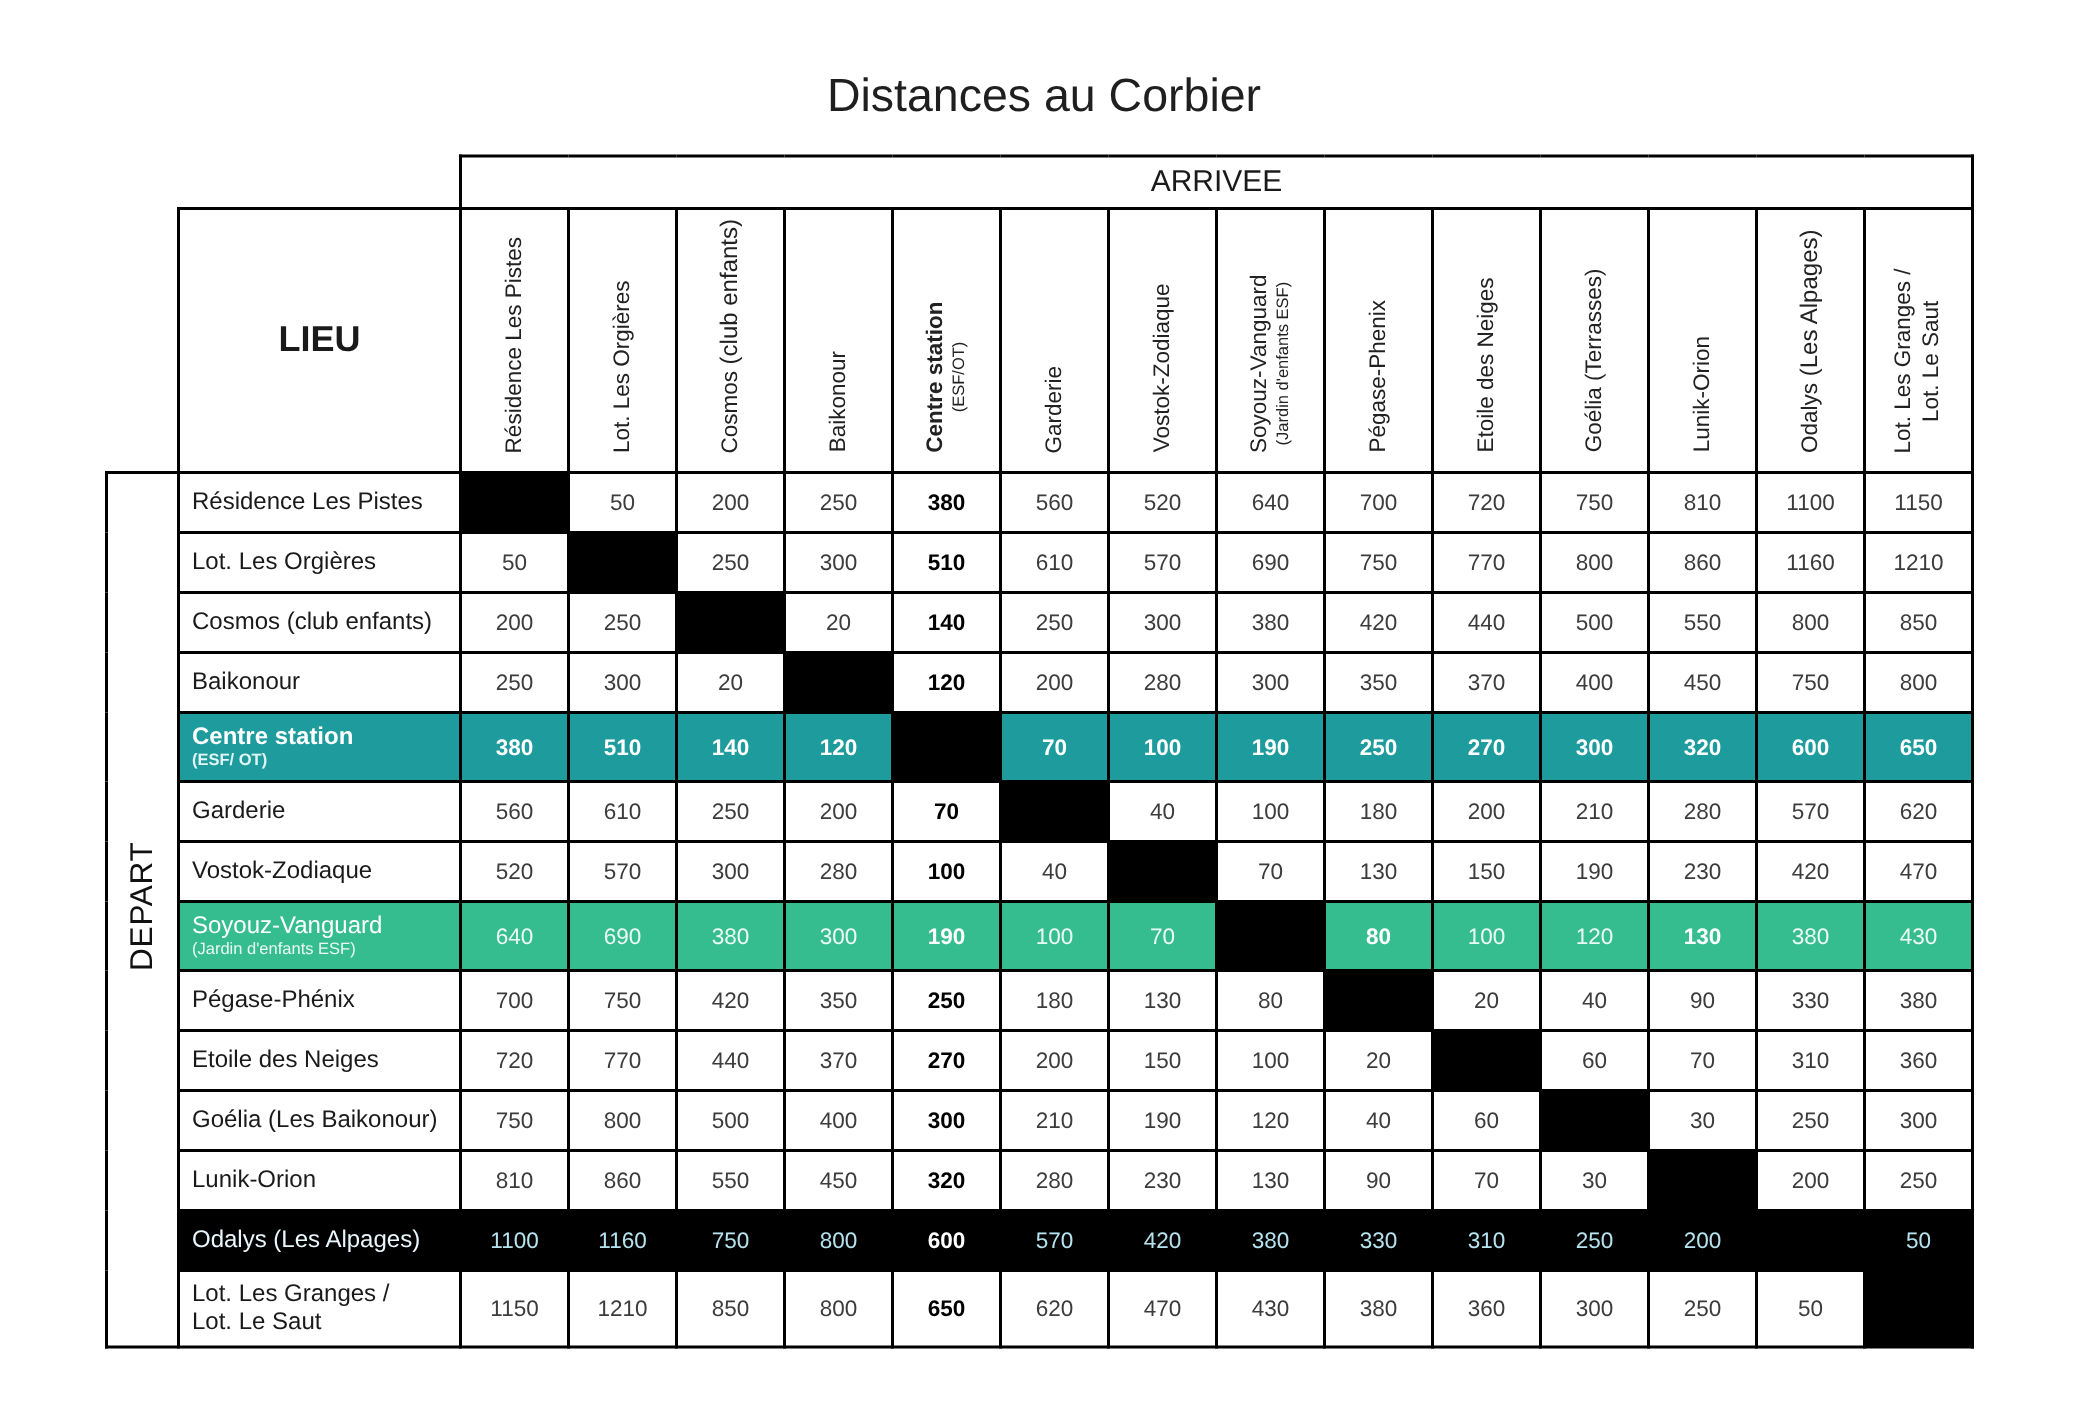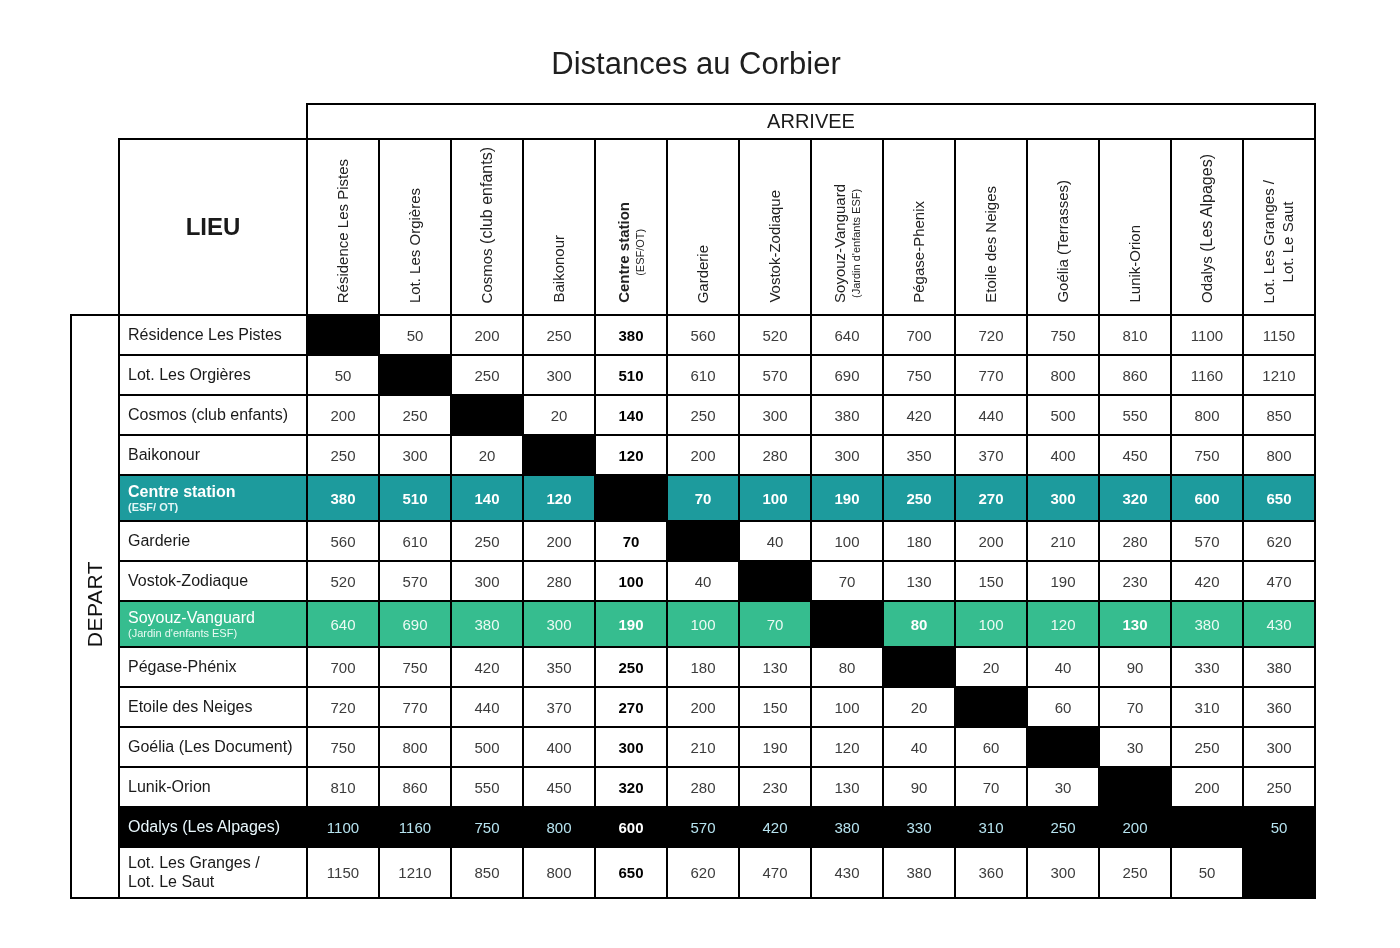--- a/index.html
+++ b/index.html
@@ -278,21 +278,21 @@
           <td class="val">150</td>
           <td class="val">100</td>
           <td class="val">20</td>
           <td class="diag"></td>
           <td class="val">60</td>
           <td class="val">70</td>
           <td class="val">310</td>
           <td class="val">360</td>
         </tr>
         <tr class="r-default">
-          <td class="rowlabel"><span>Goélia<span class="note"> (Les Document)</span></span></td>
+          <td class="rowlabel"><span>Goélia<span class="note"> (Les Baikonour)</span></span></td>
           <td class="val">750</td>
           <td class="val">800</td>
           <td class="val">500</td>
           <td class="val">400</td>
           <td class="val b">300</td>
           <td class="val">210</td>
           <td class="val">190</td>
           <td class="val">120</td>
           <td class="val">40</td>
           <td class="val">60</td>

